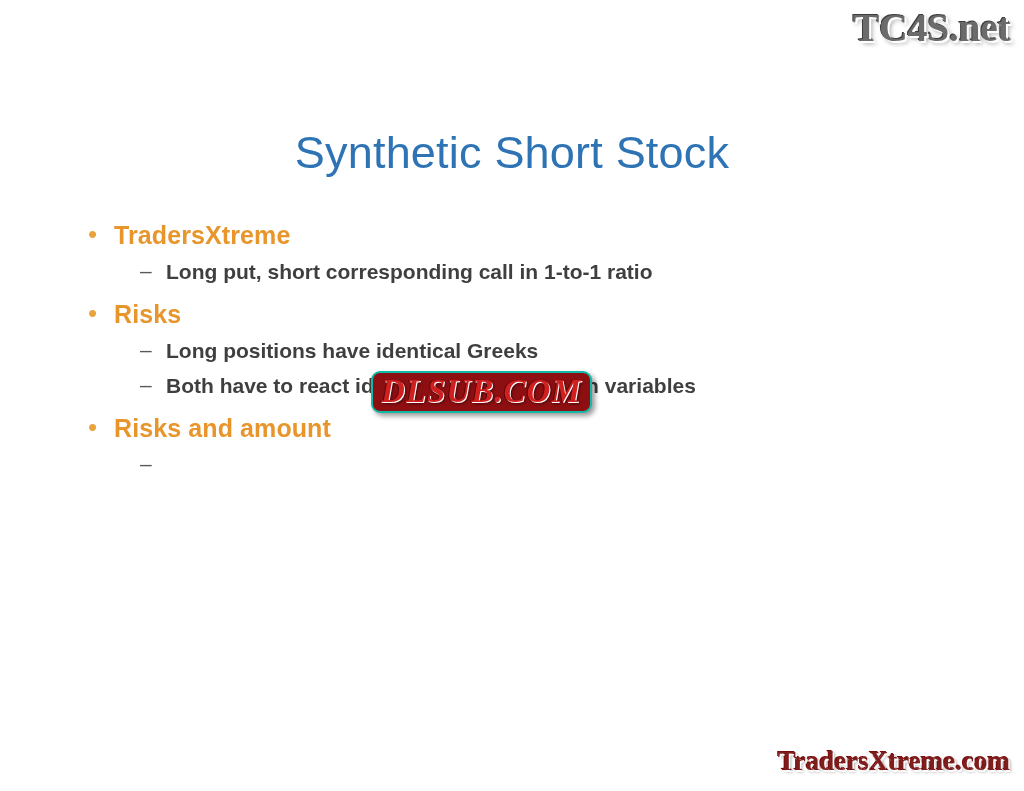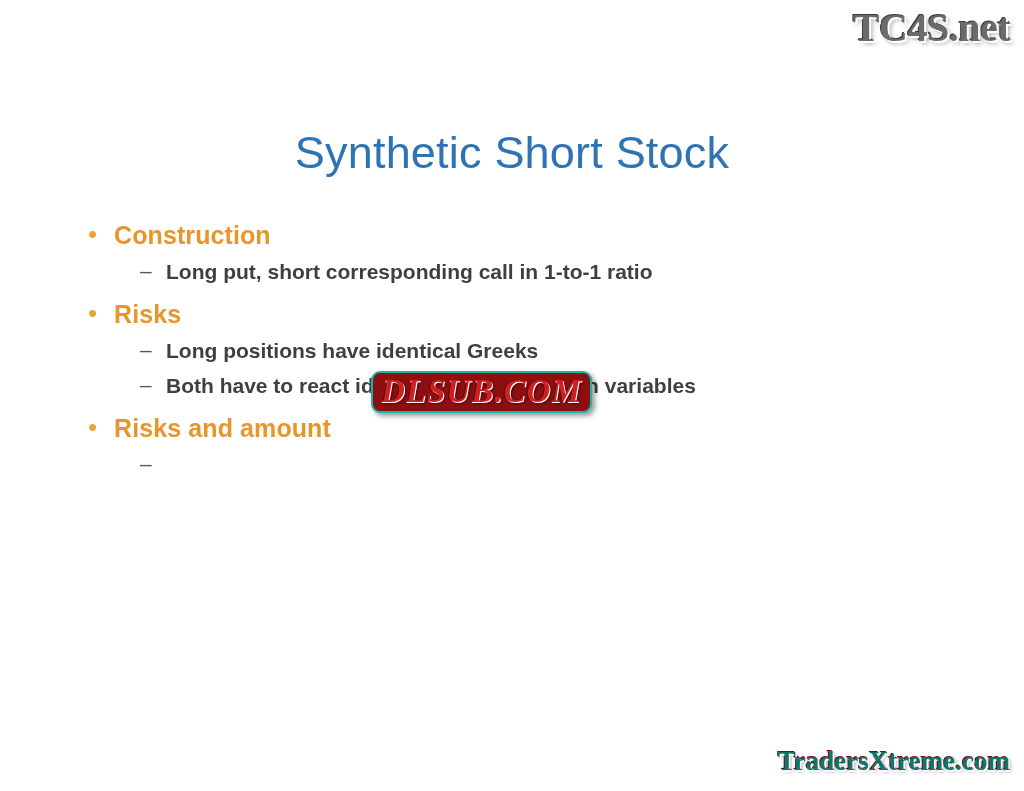--- a/index.html
+++ b/index.html
@@ -122,40 +122,40 @@
 
   
   .brand-bottom {
     position: absolute;
     bottom: 14px;
     right: 14px;
     font-family: "Liberation Serif", serif;
     font-weight: bold;
     font-size: 27px;
     letter-spacing: 0px;
-    color: #0f766e;
+    color: #7f1d1d;
     text-shadow:
       1.5px 1.5px 0 #ffffff,
       -1px -1px 0 #7a0c0e,
       2px 2px 3px rgba(0,0,0,0.4);
   }
 </style>
 </head>
 <body>
 
 <div class="brand-top">TC4S.net</div>
 
 <div class="slide-title">Synthetic Short Stock</div>
 
 <div class="body">
 
   <div class="group">
     <div class="lvl1">
       <span class="marker">•</span>
-      <span class="text">Construction</span>
+      <span class="text">TradersXtreme</span>
     </div>
     <div class="lvl2">
       <span class="marker">–</span>
       <span class="text">Long put, short corresponding call in 1-to-1 ratio</span>
     </div>
   </div>
 
   <div class="group">
     <div class="lvl1">
       <span class="marker">•</span>

